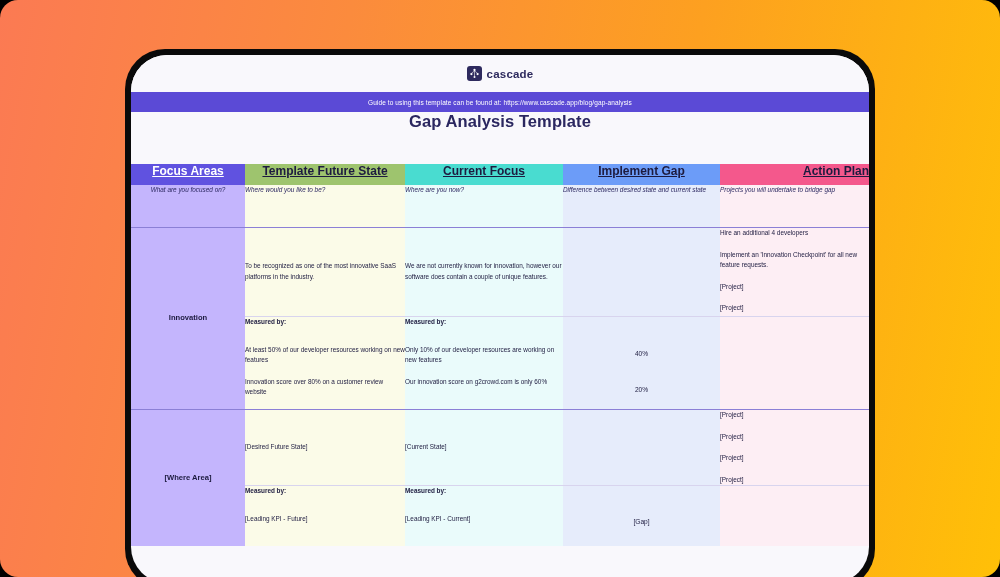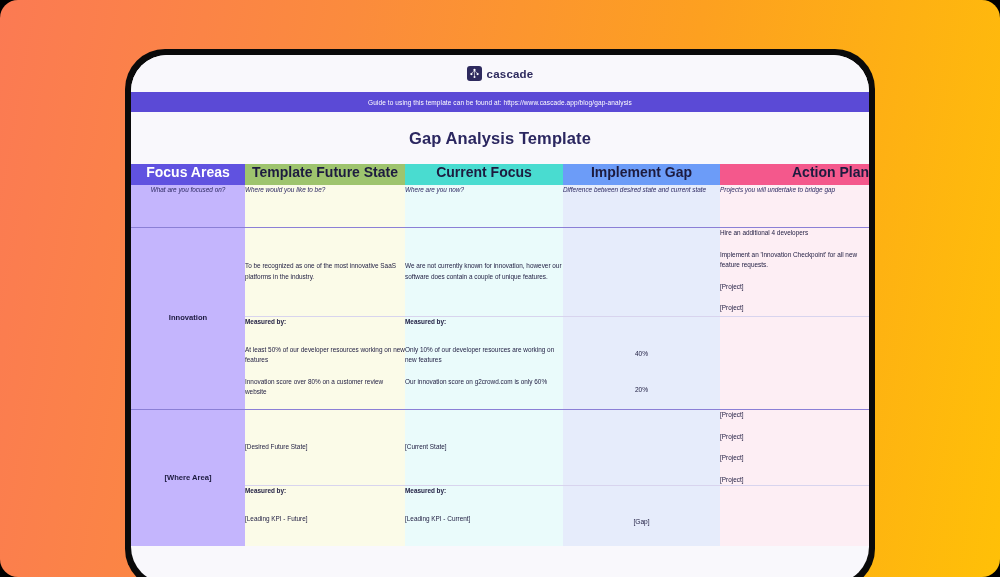--- a/index.html
+++ b/index.html
@@ -88,21 +88,20 @@
     color: #ffffff;
     font-size: 6.5px;
     letter-spacing: 0.1px;
   }
 
   
   .titlewrap {
     height: 52px;
     background: #f9f8fc;
     display: flex;
-    align-items: center;
     justify-content: center;
   }
   .doc-title {
     font-size: 16.5px;
     font-weight: 700;
     color: #2b2760;
     letter-spacing: 0.1px;
   }
 
   
@@ -115,25 +114,26 @@
 
   .col-a { width: 114px; }
   .col-b { width: 160px; }
   .col-c { width: 158px; }
   .col-d { width: 157px; }
   .col-e { width: 149px; }
 
   
   .hd {
     height: 21px;
-    font-size: 14px;
+    font-size: 12px;
     font-weight: 700;
     color: #1d1b3f;
     vertical-align: middle;
     padding-left: 10px;
+    text-decoration: underline;
   }
   .hd.ctr { text-align: center; padding-left: 0; }
   .hd-a { background: #6052e0; color: #ffffff; }
   .hd-b { background: #9ec46e; }
   .hd-c { background: #49dcd0; }
   .hd-d { background: #6c9cf8; }
   .hd-e { background: #f4588c; text-align: right; }
 
   
   .bg-a { background: #c4b5fd; }

